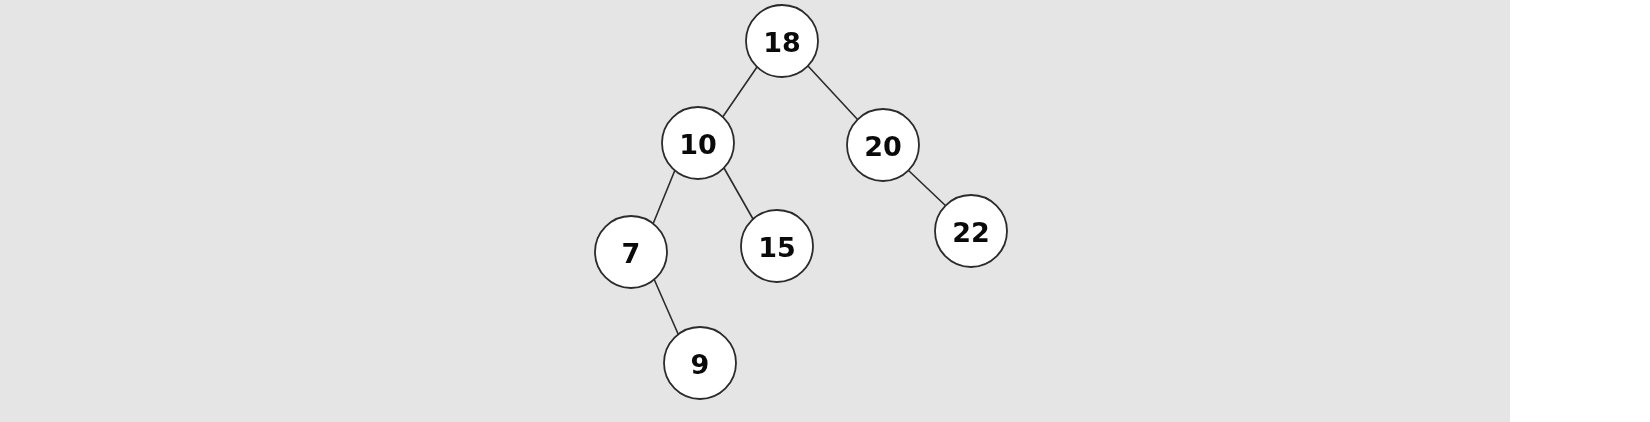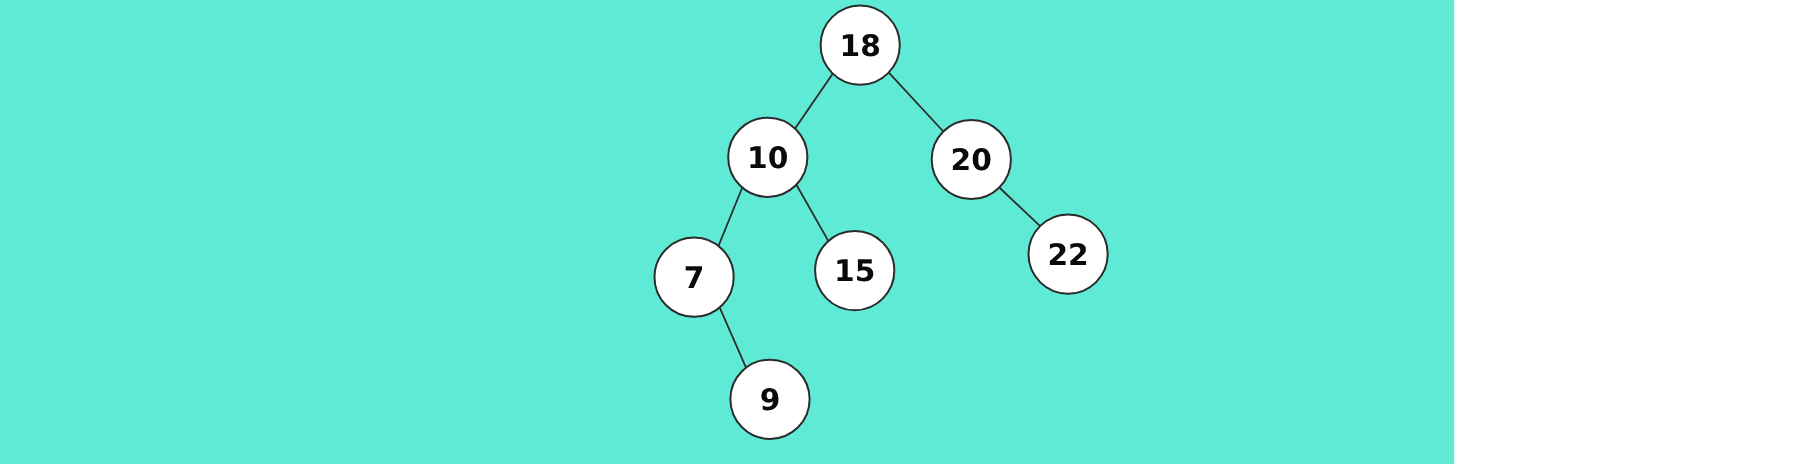--- a/index.html
+++ b/index.html
@@ -9,23 +9,23 @@
     background: #ffffff;
   }
   body {
     width: 1650px;
     height: 422px;
     overflow: hidden;
     font-family: "DejaVu Sans", "Liberation Sans", sans-serif;
   }
   #tree-canvas {
     position: relative;
-    width: 1322px;
+    width: 1510px;
     height: 422px;
-    background: #5eead4;
+    background: #e5e5e5;
   }
   #tree-svg {
     position: absolute;
     top: 0;
     left: 0;
     width: 1650px;
     height: 422px;
     display: block;
   }
   .edge-line {

